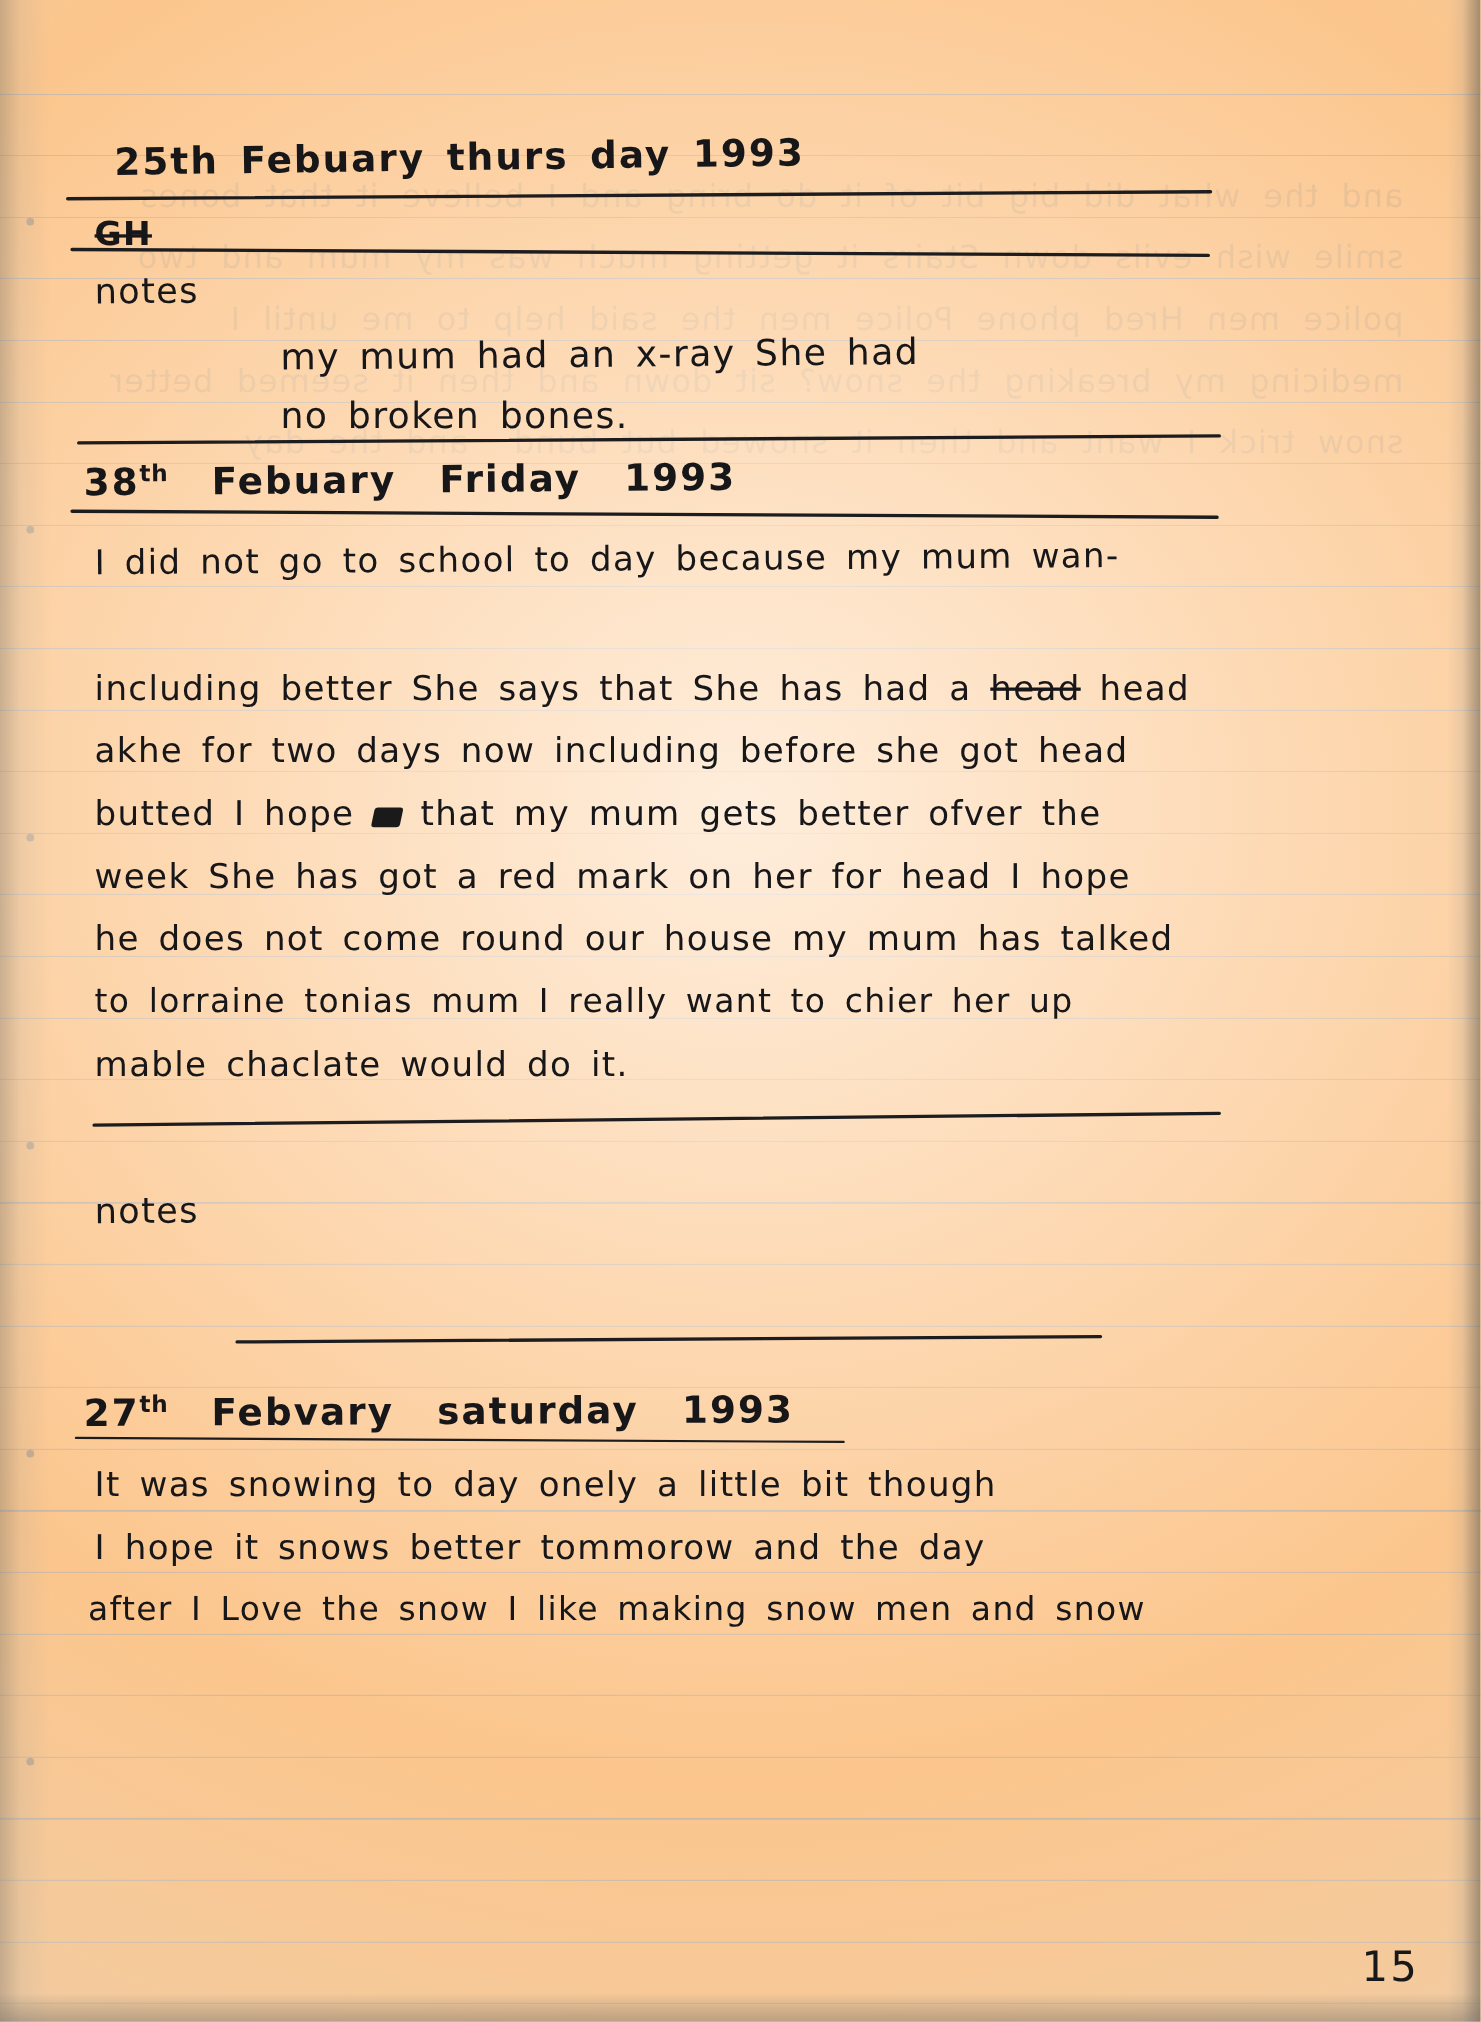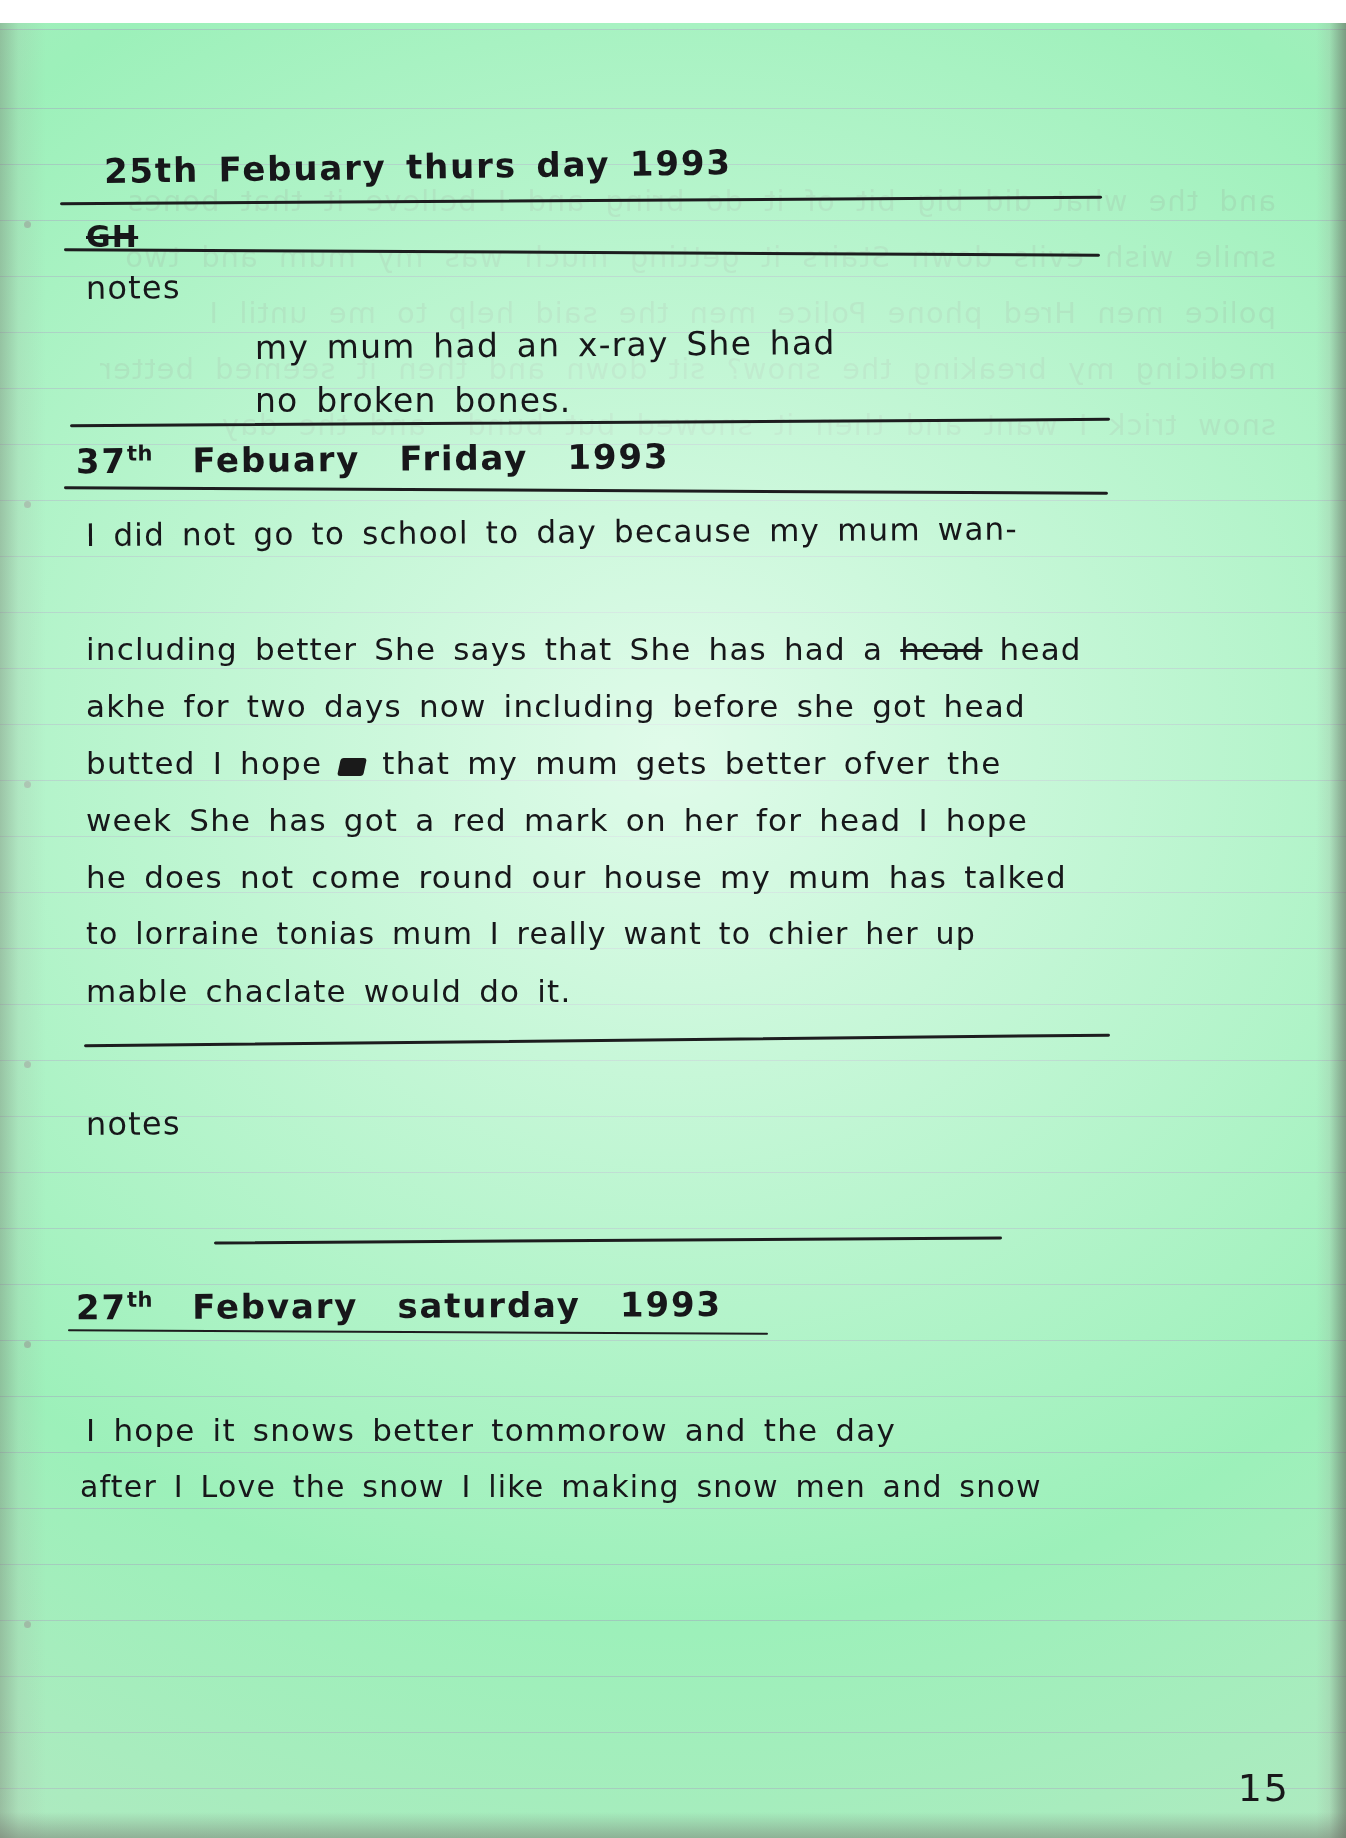--- a/index.html
+++ b/index.html
@@ -12,23 +12,22 @@
     height: 1838px;
     position: relative;
     overflow: hidden;
     font-family: "DejaVu Sans", sans-serif;
   }
 
   
   #page {
     position: absolute;
     inset: 0;
-    background: #86efac;
+    background: #fdba74;
     overflow: hidden;
-    margin-top: 23px;
   }
   
   #paper-tone {
     position: absolute;
     inset: 0;
     background:
       radial-gradient(ellipse 120% 80% at 50% 40%, rgba(255,255,255,0.75) 0%, rgba(246,245,241,0.2) 60%, rgba(225,223,215,0.55) 100%);
     pointer-events: none;
   }
   
@@ -195,21 +194,21 @@
     <div class="hw struck" style="left:86px; top:196px; font-size:30px; font-weight:700;">GH</div>
     <div class="rule-stroke tilt2" style="left:64px; top:228px; width:1036px;"></div>
 
     <div class="hw notes-label" style="top:246px; transform:rotate(-0.6deg);">notes</div>
 
     <div class="hw ln indent" style="top:305px; font-size:33px; transform:rotate(-0.5deg);">my mum had an x-ray She had</div>
     <div class="hw ln indent" style="top:358px; font-size:33px;">no broken bones.</div>
     <div class="rule-stroke tilt1" style="left:70px; top:398px; width:1040px;"></div>
 
     <div class="hw hdr" style="left:76px; top:418px; transform:rotate(-0.5deg);">
-      <span>37</span><span class="sup">th</span>
+      <span>38</span><span class="sup">th</span>
       &nbsp;<span>Febuary</span>
       &nbsp;<span>Friday</span>
       &nbsp;<span>1993</span>
     </div>
     <div class="rule-stroke tilt2" style="left:64px; top:466px; width:1044px;"></div>
 
     <div class="hw ln" style="top:494px; transform:rotate(-0.4deg);">I did not go to school to day because my mum wan-</div>
 
     <div class="hw ln" style="top:608px;">
       <span>including better She says that She has had a</span>
@@ -237,20 +236,21 @@
     <div class="rule-stroke tilt1" style="left:214px; top:1216px; width:788px;"></div>
 
     <div class="hw hdr" style="left:76px; top:1264px; transform:rotate(-0.3deg);">
       <span>27</span><span class="sup">th</span>
       &nbsp;<span>Febvary</span>
       &nbsp;<span>saturday</span>
       &nbsp;<span>1993</span>
     </div>
     <div class="rule-stroke thin tilt2" style="left:68px; top:1308px; width:700px;"></div>
 
+    <div class="hw ln" style="top:1332px;">It was snowing to day onely a little bit though</div>
     <div class="hw ln" style="top:1389px;">I hope it snows better tommorow and the day</div>
     <div class="hw ln" style="left:80px; top:1446px; font-size:30px;">after I Love the snow I like making snow men and snow</div>
 
     <div id="page-number">15</div>
   </div>
 
   <div id="binding-edge"></div>
   <div id="right-edge"></div>
   <div id="bottom-edge"></div>
 </div>

